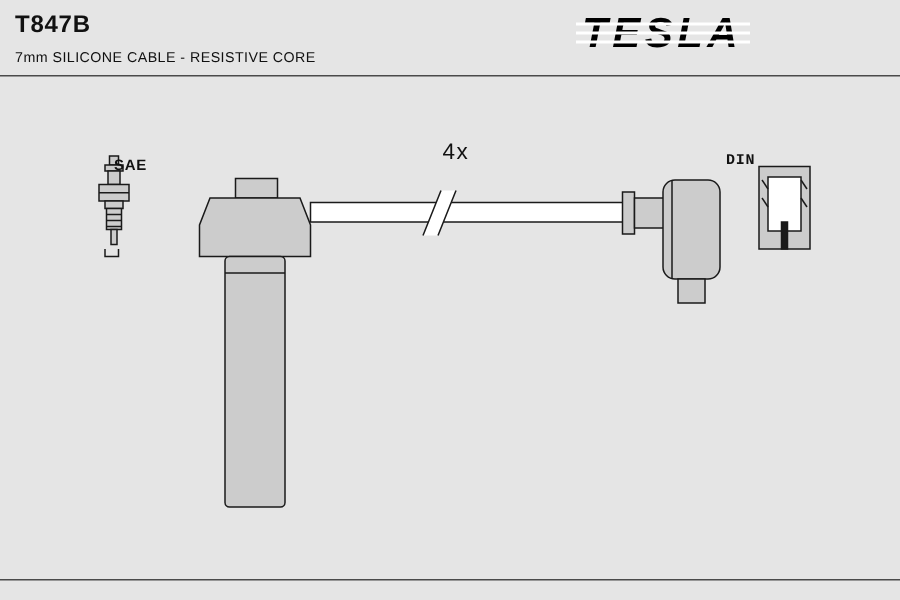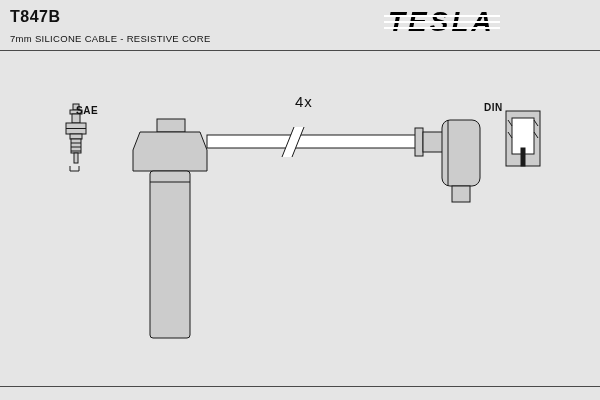--- a/index.html
+++ b/index.html
@@ -37,21 +37,21 @@
   }
   .rule-top{top:50px;}
   .rule-bottom{top:386px;}
   .diagram{
     position:absolute;left:0;top:0;width:600px;height:400px;
   }
   .float-label{
     position:absolute;font-size:10px;font-weight:bold;letter-spacing:0.5px;
   }
   .label-sae{left:76px;top:105px;}
-  .label-din{left:484px;top:102px;}
+  .label-din{left:484px;top:102px;font-family:Liberation Mono, monospace;}
   .label-qty{
     position:absolute;left:295px;top:83px;
     font-size:15px;font-weight:normal;letter-spacing:1px;margin-top:10px;
   }
 </style>
 </head>
 <body>
 
 <div class="page">
 

